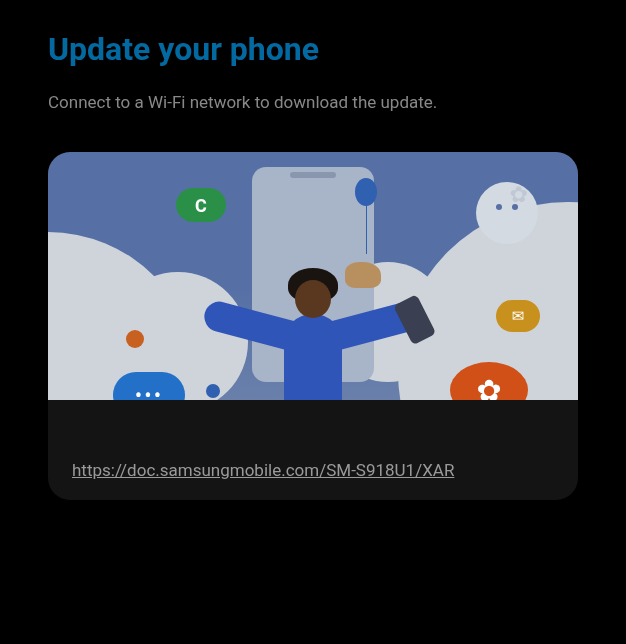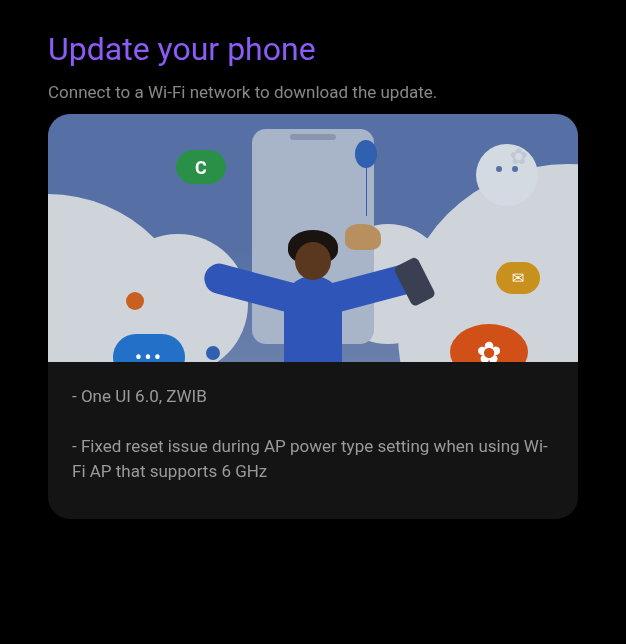--- a/index.html
+++ b/index.html
@@ -9,29 +9,29 @@
     }
     body {
       background: #000;
       font-family: -apple-system, BlinkMacSystemFont, 'Segoe UI', Roboto, sans-serif;
       width: 626px;
       height: 644px;
       overflow: hidden;
       padding: 30px 48px 0 48px;
     }
     .title {
-      color: #8b5cf6;
+      color: #0369a1;
       font-size: 32px;
-      font-weight: 400;
-      margin-bottom: 14px;
+      font-weight: 700;
+      margin-bottom: 24px;
     }
     .subtitle {
       color: #888;
       font-size: 17px;
-      margin-bottom: 12px;
+      margin-bottom: 40px;
     }
     .card {
       background: #141414;
       border-radius: 22px;
       overflow: hidden;
     }
     .illustration {
       height: 248px;
       position: relative;
       background: linear-gradient(to bottom, #5670a5 0%, #5670a5 55%, #6a80ab 100%);
@@ -285,19 +285,18 @@
     </div>
     <div class="pill pill-green">C</div>
     <div class="dot-orange"></div>
     <div class="pill pill-blue">•••</div>
     <div class="dot-blue"></div>
     <div class="pill pill-yellow">✉</div>
     <div class="pill pill-orange">✿</div>
   </div>
 
   <div class="content">
-    <p>- One UI 6.0, ZWIB</p>
     <div class="spacer"></div>
-    <p>- Fixed reset issue during AP power type setting when using Wi-Fi AP that supports 6 GHz</p>
     <div class="spacer"></div>
+    <p><a class="link">https://doc.samsungmobile.com/SM-S918U1/XAR</a></p>
   </div>
 
 </div>
 
 </body></html>

